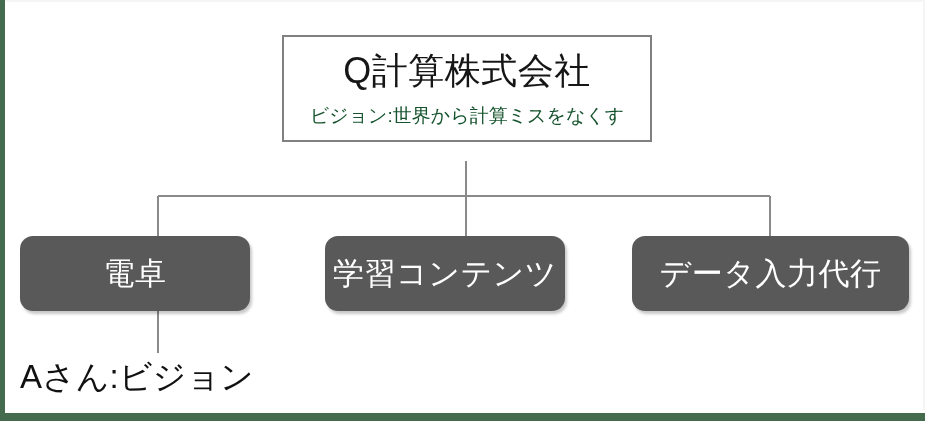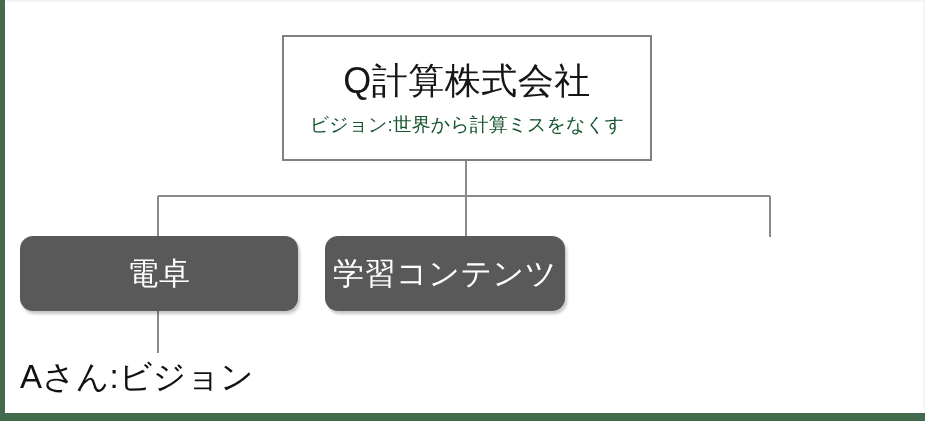--- a/index.html
+++ b/index.html
@@ -55,21 +55,21 @@
     left: 0; top: 0;
     width: 925px; height: 421px;
   }
 
   
   .root-box {
     position: absolute;
     left: 282px;
     top: 35px;
     width: 370px;
-    height: 126px;
+    height: 107px;
     border: 2px solid #808080;
     background: #ffffff;
     box-sizing: border-box;
     display: flex;
     flex-direction: column;
     align-items: center;
     justify-content: center;
   }
   .root-title {
     font-size: 36px;
@@ -99,21 +99,21 @@
     align-items: center;
     justify-content: center;
     box-shadow: 2px 3px 3px rgba(0,0,0,0.22);
   }
   .child-label {
     font-size: 31px;
     color: #ffffff;
     white-space: nowrap;
     letter-spacing: 0.5px;
   }
-  #child-0 { left: 20px;  width: 278px; }
+  #child-0 { left: 20px;  width: 230px; }
   #child-1 { left: 325px; width: 240px; }
   #child-2 { left: 632px; width: 277px; }
 
   
   .leaf-label {
     position: absolute;
     left: 20px;
     top: 355px;
     font-size: 33px;
     color: #111111;
@@ -148,20 +148,23 @@
     <div class="root-title">Q計算株式会社</div>
     <div class="root-sub">ビジョン:世界から計算ミスをなくす</div>
   </div>
 
   <div class="child-box" id="child-0">
     <span class="child-label">電卓</span>
   </div>
   <div class="child-box" id="child-1">
     <span class="child-label">学習コンテンツ</span>
   </div>
+  <div class="child-box" id="child-2">
+    <span class="child-label">データ入力代行</span>
+  </div>
 
   <div class="leaf-label">Aさん:ビジョン</div>
 
   <div class="edge-left"></div>
   <div class="edge-bottom"></div>
   <div class="edge-bottom-inner"></div>
 
 </div>
 
 </body></html>

